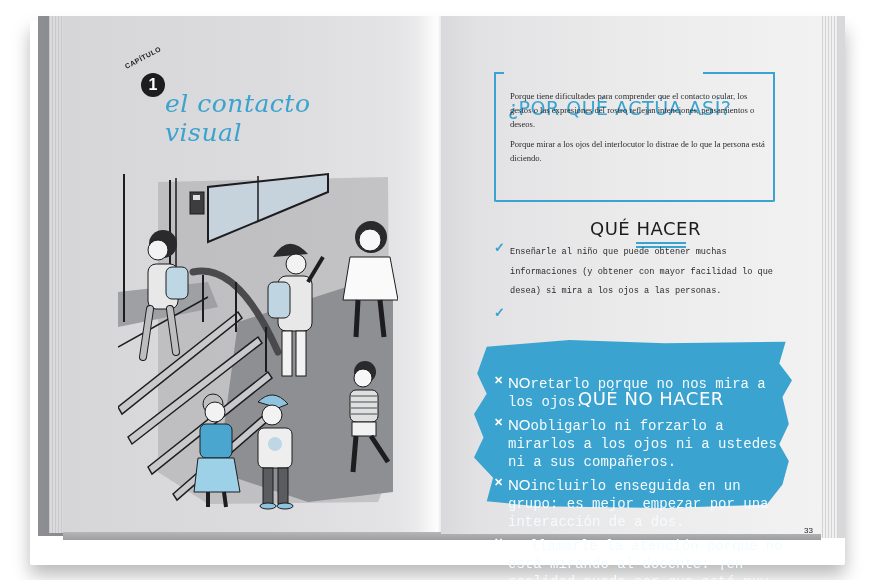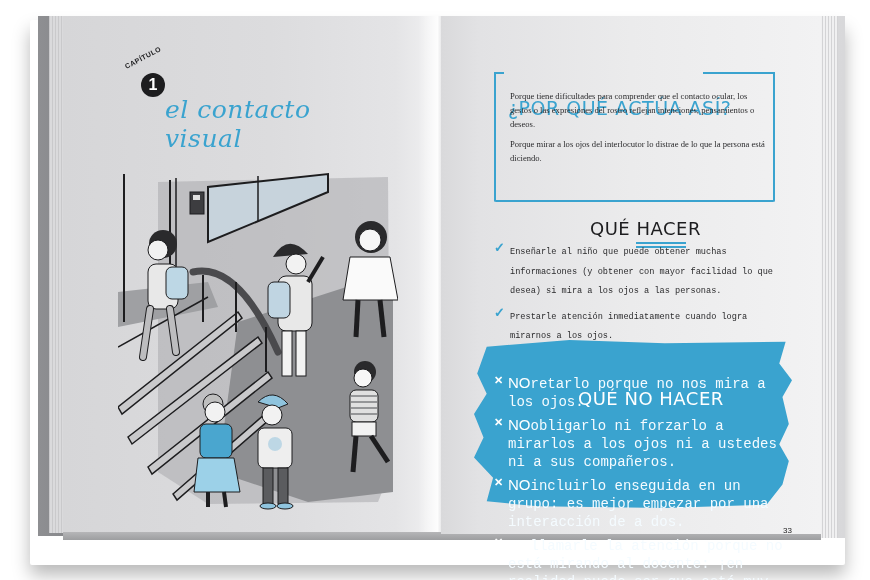--- a/index.html
+++ b/index.html
@@ -58,21 +58,21 @@
   .chapter-num {
     position: absolute; left: 16px; top: 10px; width: 24px; height: 24px; border-radius: 50%;
     background: #1d1d1f; color: #fff; font-size: 16px; font-weight: bold;
     display: flex; align-items: center; justify-content: center;
   }
   .chapter-title {
     position: absolute; left: 42px; top: 6px; font-size: 27px; color: #1d1d1f;
     letter-spacing: 1.5px; font-family: "DejaVu Sans", sans-serif;
   }
   .chapter-subtitle {
-    position: absolute; left: 40px; top: 32px; font-size: 25px; color: #3aa3cf;
+    position: absolute; left: 40px; top: 26px; font-size: 25px; color: #3aa3cf;
     font-family: "DejaVu Serif", serif; font-style: italic; letter-spacing: 0.5px;
   }
 
   
   .illustration { position: absolute; left: 118px; top: 172px; width: 280px; height: 340px; }
 
   
   .why-box {
     position: absolute; left: 494px; top: 72px; width: 277px; height: 128px;
     border: 2.5px solid #3aa3cf; border-top: none; border-radius: 2px;
@@ -120,21 +120,21 @@
   .dont-item .x {
     position: absolute; left: 0; top: 0; color: #ffffff; font-size: 11px; font-weight: bold;
   }
   .dont-item .no {
     font-family: Liberation Sans, sans-serif; color: #ffffff; font-size: 15px; 
   }
   .dont-item .txt {
     font-family: "Liberation Mono", monospace; font-size: 14px; line-height: 13.5px; color: #f4fbff;
   }
   .page-number {
-    position: absolute; left: 783px; top: 526px; font-size: 8px; color: #222;
+    position: absolute; left: 804px; top: 526px; font-size: 8px; color: #222;
   }
 </style>
 </head>
 <body>
 
 <div class="book-shadow"></div>
 <div class="cover-left"></div>
 <div class="cover-right"></div>
 <div class="pages-stack-left"></div>
 <div class="pages-stack-right"></div>
@@ -249,21 +249,20 @@
   <span>QUÉ </span><span>HACER</span>
 </div>
 <div class="do-underline"></div>
 <div class="do-list">
   <div class="do-item">
     <span class="check">✓</span>
     <span class="txt">Enseñarle al niño que puede obtener muchas informaciones (y obtener con mayor facilidad lo que desea) si mira a los ojos a las personas.</span>
   </div>
   <div class="do-item">
     <span class="check">✓</span>
-    <span class="txt">Prestarle atención inmediatamente cuando logra mirarnos a los ojos.</span>
   </div>
 </div>
 
 <div class="dont-panel"></div>
 <div class="dont-title">QUÉ NO HACER</div>
 <div class="dont-list">
   <div class="dont-item">
     <span class="x">✕</span>
     <span class="no">NO</span><span class="txt">retarlo porque no nos mira a los ojos.</span>
   </div>

